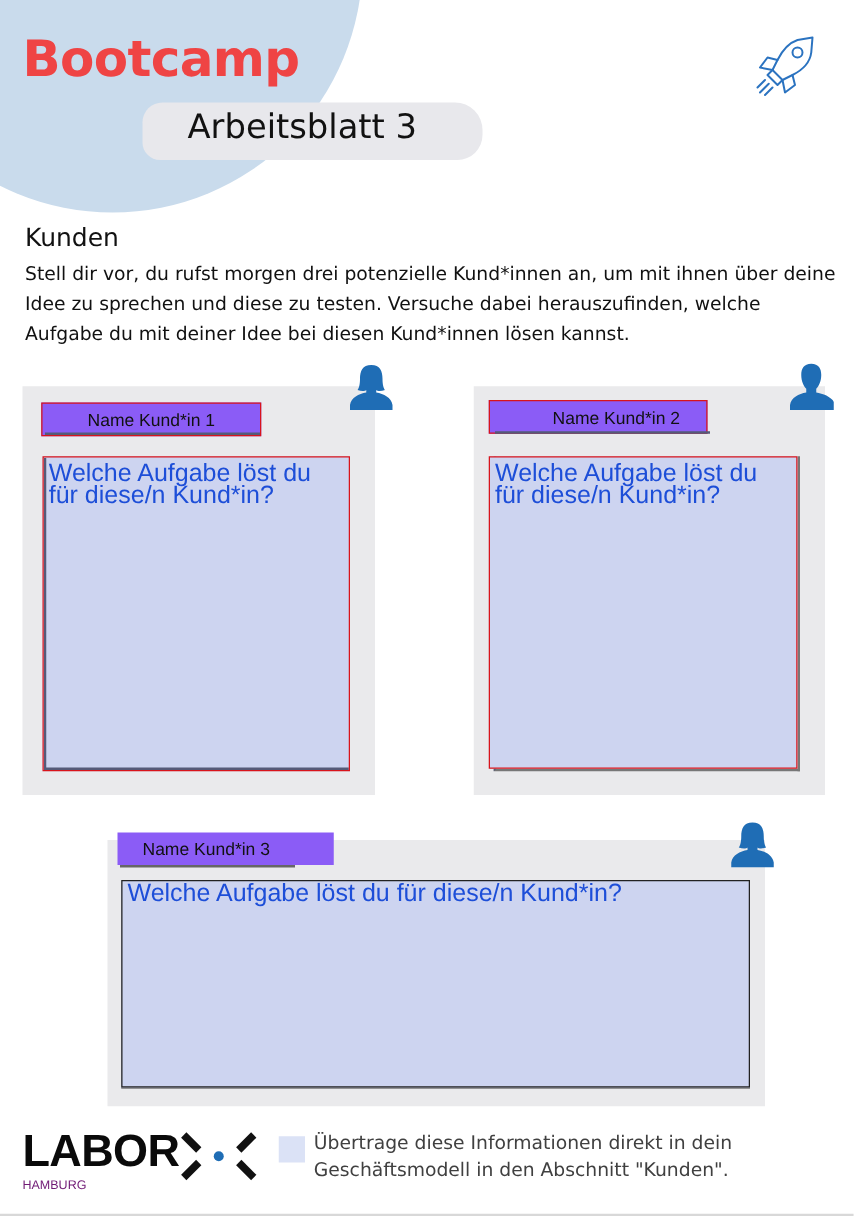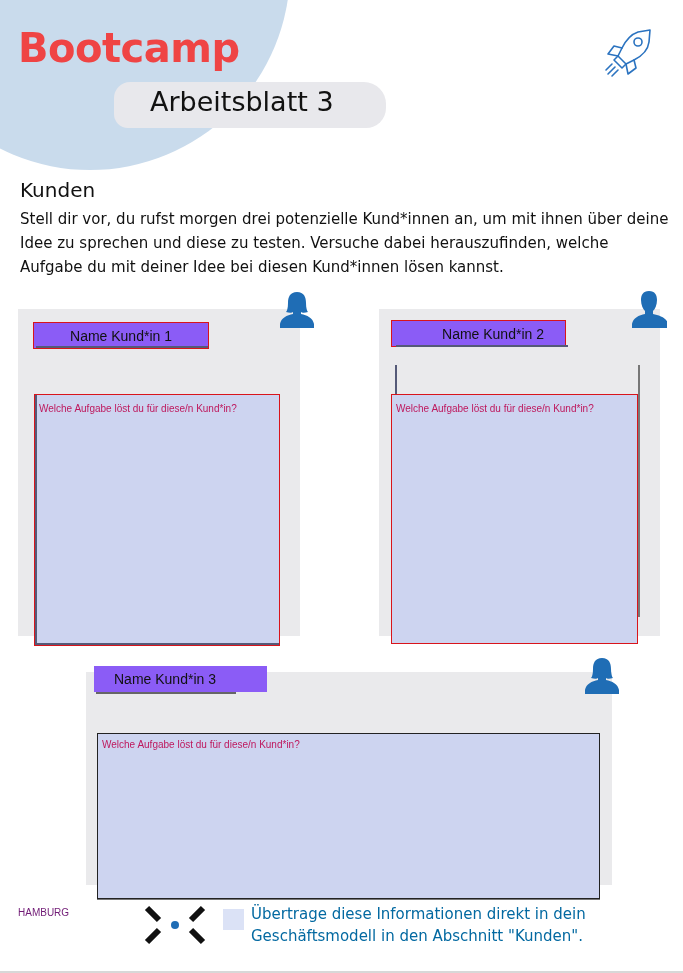--- a/index.html
+++ b/index.html
@@ -13,31 +13,31 @@
   .rocket { position: absolute; left: 600px; top: 24px; width: 56px; height: 56px; }
 
   .section-title { position: absolute; left: 20px; top: 178px; font-weight: normal; font-size: 20px; }
   .intro { position: absolute; left: 20px; top: 207px; width: 650px; font-size: 15px; line-height: 24px; color: #111; }
 
   .card { position: absolute; background: #eaeaec; }
   .person { position: absolute; width: 36px; height: 38px; }
   .name-box { position: absolute; background: #8b5cf6; font-family: "Liberation Sans", sans-serif; font-size: 14px; color: #111; display: flex; align-items: center; justify-content: center; }
   .name-box.red { border: 1.5px solid #d9141b; }
   .underline { position: absolute; height: 2px; background: #555a78; }
-  .answer { position: absolute; background: #cdd4f0; font-family: "Liberation Sans", sans-serif; font-size: 10px; line-height: 17px; padding: 5px 4px; color: #be185d; margin-top: 29px; }
+  .answer { position: absolute; background: #cdd4f0; font-family: "Liberation Sans", sans-serif; font-size: 20px; line-height: 17px; padding: 5px 4px; color: #1d4ed8; }
   .answer.red { border: 1.5px solid #d9141b; box-shadow: inset 2px 0 0 #555a78, inset 0 -2px 0 #555a78; }
   .answer.dark { border: 1px solid #222; box-shadow: 0 1px 0 #777; }
   .shadow-frame { position: absolute; border-right: 2px solid #777; border-bottom: 2px solid #777; border-left: 2px solid #555a78; }
 
   .logo { position: absolute; left: 18px; top: 903px; }
   .logo-word { font-family: "Liberation Sans", sans-serif; font-weight: bold; font-size: 36px; letter-spacing: -0.5px; line-height: 36px; color: #0a0a0a; }
   .logo-city { font-family: "Liberation Sans", sans-serif; font-size: 10px; line-height: 16px; color: #701a75; margin-top: 2px; }
   .logo-x { position: absolute; left: 144px; top: 904px; width: 62px; height: 42px; }
   .legend-swatch { position: absolute; left: 223px; top: 909px; width: 21px; height: 21px; background: #dbe2f6; }
-  .legend-text { position: absolute; left: 251px; top: 903px; width: 400px; font-size: 15px; line-height: 22px; color: #0369a1; }
+  .legend-text { position: absolute; left: 251px; top: 903px; width: 400px; font-size: 15px; line-height: 22px; color: #404040; }
   .bottom-rule { position: absolute; left: 0; top: 971px; width: 683px; height: 2px; background: #d8d8d8; }
 </style>
 </head>
 <body>
 
 <div class="circle"></div>
 <div class="title">Bootcamp</div>
 <div class="subtitle-pill"></div>
 <div class="subtitle">Arbeitsblatt 3</div>
 
@@ -72,20 +72,21 @@
 
 <div class="card" style="left:86px; top:672px; width:526px; height:213px;"></div>
 <svg class="person" style="left:584px; top:656px;" viewBox="0 0 36 38">
   <path fill="#1f6db5" d="M18 2 C11 2 9 7 9 13 C9 18 8 21 7 22 C10 23 13 23 14 22 L14 24 C8 25 2 28 1 34 L1 38 L35 38 L35 34 C34 28 28 25 22 24 L22 22 C23 23 26 23 29 22 C28 21 27 18 27 13 C27 7 25 2 18 2 Z"></path>
 </svg>
 <div class="name-box" style="left:94px; top:666px; width:173px; height:26px; justify-content:flex-start; padding-left:20px;">Name Kund*in 3</div>
 <div class="underline" style="left:96px; top:692px; width:140px; background:#666;"></div>
 <div class="answer dark" style="left:97px; top:704px; width:503px; height:166px; padding:2px 4px;">Welche Aufgabe löst du für diese/n Kund*in?</div>
 
 <div class="logo">
+  <div class="logo-word">LABOR</div>
   <div class="logo-city">HAMBURG</div>
 </div>
 <svg class="logo-x" viewBox="0 0 62 42">
   <g stroke="#111" stroke-width="6" stroke-linecap="butt">
     <line x1="3" y1="4" x2="15" y2="16"></line>
     <line x1="59" y1="4" x2="47" y2="16"></line>
     <line x1="3" y1="38" x2="15" y2="26"></line>
     <line x1="59" y1="38" x2="47" y2="26"></line>
   </g>
   <circle cx="31" cy="21" r="4" fill="#1f6db5"></circle>

